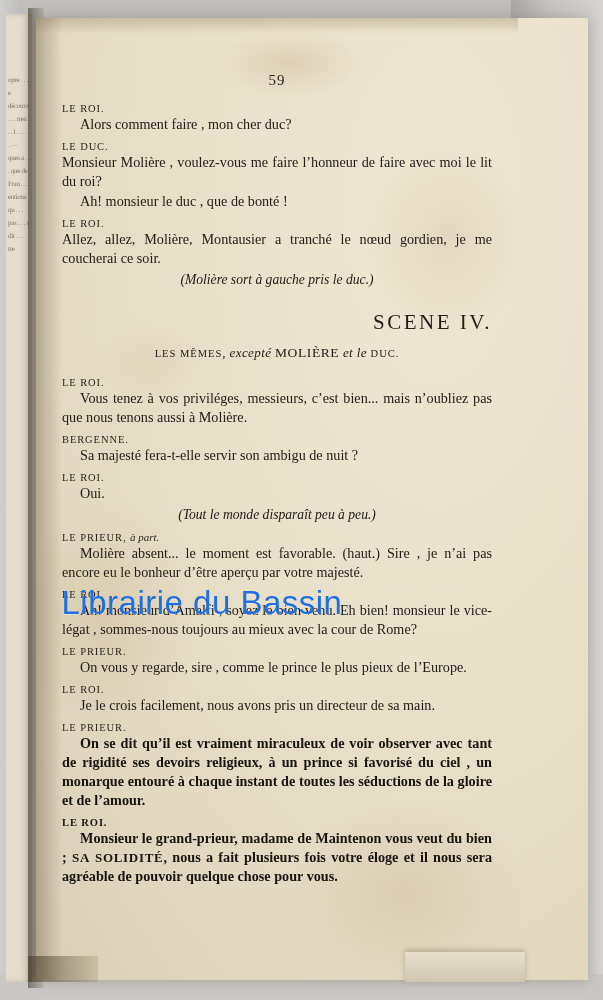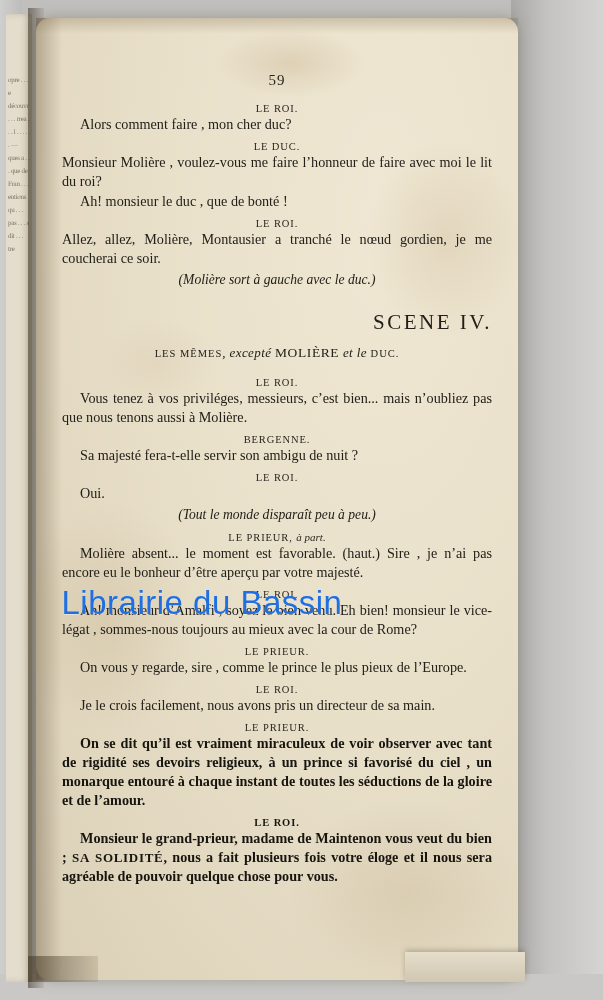--- a/index.html
+++ b/index.html
@@ -64,25 +64,24 @@
   .gutter {
     position: absolute;
     left: 28px; top: 8px;
     width: 16px; height: 980px;
     background: linear-gradient(to right, rgba(60,50,35,.55), rgba(120,105,80,.12));
   }
   
   .page {
     position: absolute;
     left: 36px; top: 18px;
-    width: 482px; height: 962px;
+    width: 552px; height: 962px;
     background:
       radial-gradient(ellipse at 72% 20%, #efe7d3 0%, #e9e0ca 45%, #e2d8c0 75%, #d9cfb6 100%);
     box-shadow: 0 0 14px rgba(90,80,60,.35);
-    border-radius: 14px;
   }
   
   .blotch {
     position: absolute;
     border-radius: 50%;
     pointer-events: none;
   }
   .b1 { left: 180px; top: 10px; width: 150px; height: 70px; background: radial-gradient(ellipse, rgba(170,140,95,.22), rgba(170,140,95,0) 70%); }
   .b2 { left: 330px; top: 120px; width: 160px; height: 200px; background: radial-gradient(ellipse, rgba(175,145,100,.18), rgba(175,145,100,0) 70%); }
   .b3 { left: -20px; top: 480px; width: 180px; height: 240px; background: radial-gradient(ellipse, rgba(165,135,90,.17), rgba(165,135,90,0) 70%); }
@@ -106,21 +105,20 @@
     color: #23201a;
   }
   .folio {
     text-align: center;
     font-size: 15px;
     letter-spacing: 1px;
     margin: 0 0 14px 0;
     color: #2a261f;
   }
   .speaker {
-    text-align: center;
     font-size: 10.5px;
     letter-spacing: .9px;
     text-transform: uppercase;
     margin: 7px 0 1px 0;
     color: #2a261f;
   }
   .line {
     font-size: 14.2px;
     line-height: 19px;
     margin: 0 0 1px 0;
@@ -229,21 +227,21 @@
       <div class="line indent">Alors comment faire , mon cher duc?</div>
 
       <div class="speaker">LE DUC.</div>
       <div class="line">Monsieur Molière , voulez-vous me faire l’honneur de faire avec moi le lit du roi?</div>
 
       <div class="line indent">Ah! monsieur le duc , que de bonté !</div>
 
       <div class="speaker">LE ROI.</div>
       <div class="line">Allez, allez, Molière, Montausier a tranché le nœud gordien, je me coucherai ce soir.</div>
 
-      <div class="stage">(Molière sort à gauche avec le duc.)</div>
+      <div class="stage">(Molière sort à gauche pris le duc.)</div>
 
       <h2 class="scene">SCENE IV.</h2>
 
       <div class="scene-cast">
         <span class="sc-caps">LES MÊMES</span><span>, </span><i>excepté</i>
         <span class="sc-big">MOLIÈRE</span>
         <i>et le</i>
         <span class="sc-caps">DUC.</span>
       </div>
 

